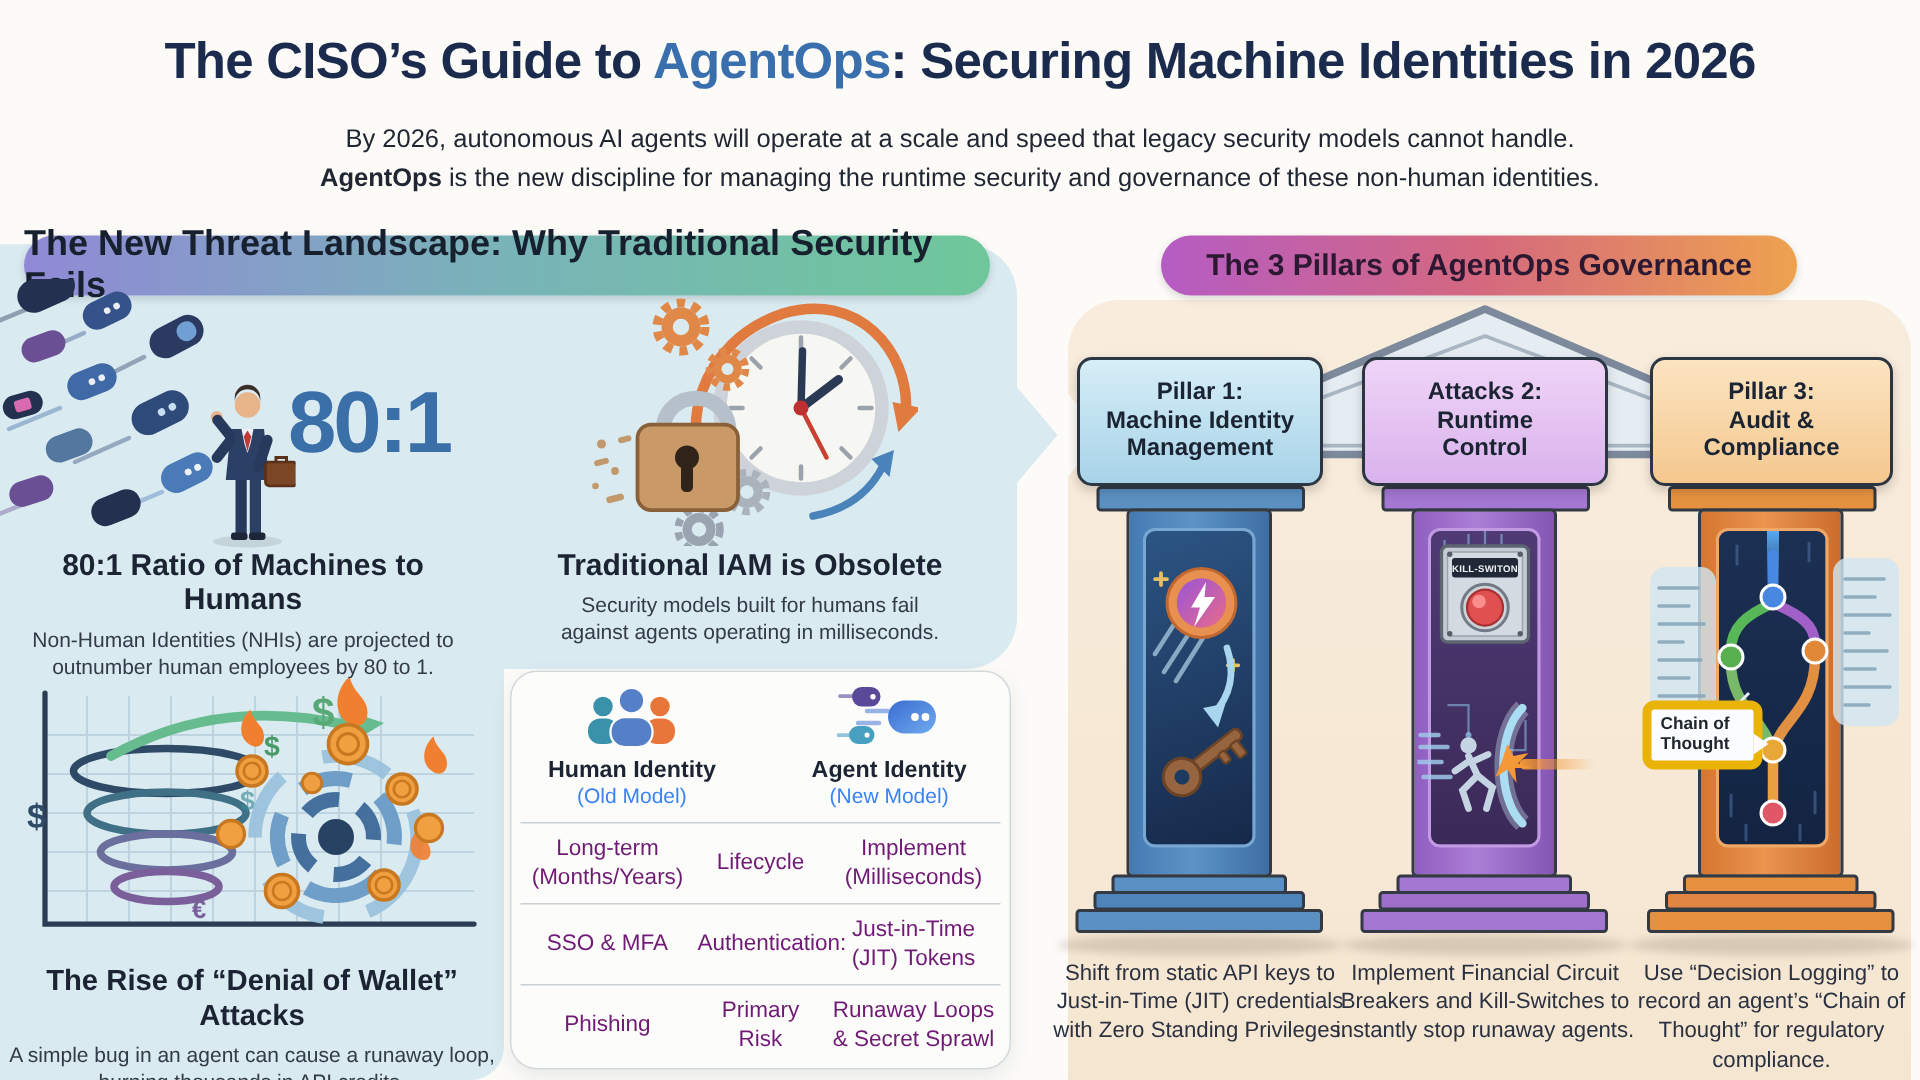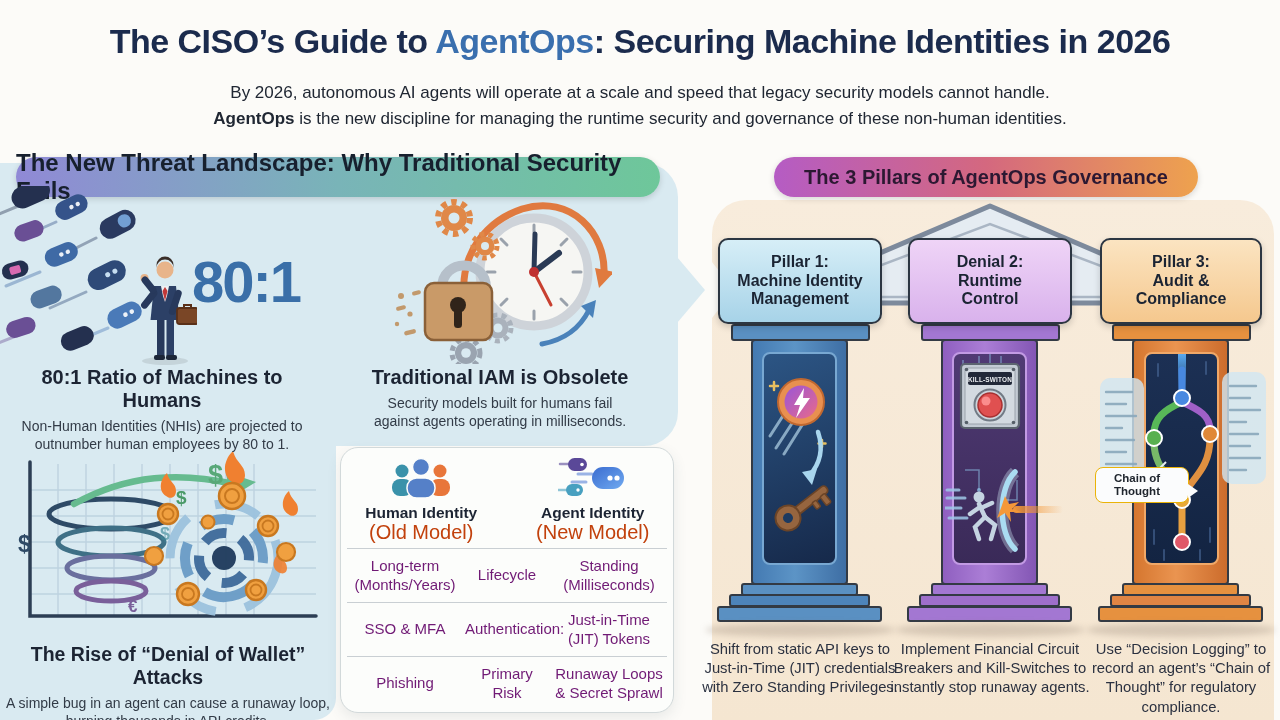--- a/index.html
+++ b/index.html
@@ -41,21 +41,21 @@
   #wallet-caption h3{font-size:19.5px;}
   #stat{left:181px;top:248px;width:130px;text-align:center;font-size:58px;font-weight:700;
         color:#3a6fa8;letter-spacing:-2px;}
 
   
   #card{left:340px;top:447px;width:334px;height:266px;background:#fcfdfb;border:1.5px solid #d2d9da;
         border-radius:18px;box-shadow:0 5px 14px rgba(60,80,90,.10);box-sizing:border-box;padding:8px 6px 0;}
   .card-head{display:flex;height:92px;gap:23px;}
   .card-col{flex:1;text-align:center;}
   .card-col .t{font-size:15.5px;font-weight:700;color:#1c2433;line-height:1.1;}
-  .card-col .s{font-size:20px;color:#c2410c;}
+  .card-col .s{font-size:14px;color:#3b82f6;}
   .crow{display:grid;grid-template-columns:116px 84px 116px;column-gap:2px;align-items:center;
         border-top:1.5px solid #c9cfd3;text-align:center;font-size:15px;color:#701a75;
         line-height:1.22;height:53px;}
 
   
   .cap{top:238px;width:164px;height:86px;border:2.5px solid #2c3642;border-radius:10px;
        display:flex;flex-direction:column;align-items:center;justify-content:center;text-align:center;
        font-weight:700;color:#1b2433;font-size:16px;line-height:1.18;box-shadow:0 3px 7px rgba(0,0,0,.18);
        box-sizing:border-box;}
   #cap1{left:718px;background:linear-gradient(180deg,#d6eef7,#a7d3e8);}
@@ -78,22 +78,22 @@
   .b1{top:583px;width:117px;height:13px;} .b2{top:594px;width:141px;height:13px;} .b3{top:606px;width:165px;height:16px;}
   #b11{left:741px;background:#5a90c2;} #b12{left:729px;background:#4d84ba;} #b13{left:717px;background:#5a90c2;}
   #b21{left:931px;background:#a377d2;} #b22{left:919px;background:#9e6fcb;} #b23{left:907px;background:#a377d2;}
   #b31{left:1122px;background:#e6913f;} #b32{left:1110px;background:#e08544;} #b33{left:1098px;background:#e6913f;}
   .pshadow{top:623px;width:190px;height:14px;background:rgba(135,120,105,.28);border-radius:50%;filter:blur(3px);}
   #sh1{left:705px;} #sh2{left:895px;} #sh3{left:1086px;}
   .pfoot{top:640px;width:204px;text-align:center;font-size:14.8px;color:#2b3140;line-height:1.3;}
   #pf1{left:698px;} #pf2{left:888px;} #pf3{left:1079px;}
 
   
-  #bubble{left:1095px;top:467px;width:56px;background:#fbfcfd;border:1px solid #eab308;border-radius:8px;
-          padding:4px 18px;font-size:11.5px;font-weight:700;color:#20262e;line-height:1.15;}
+  #bubble{left:1095px;top:467px;width:56px;background:#fbfcfd;border:6px solid #eab308;border-radius:8px;
+          padding:4px 6px;font-size:11.5px;font-weight:700;color:#20262e;line-height:1.15;}
   #bubble .ptr{position:absolute;right:-10px;top:16px;width:0;height:0;border-left:10px solid #fbfcfd;
           border-top:7px solid transparent;border-bottom:7px solid transparent;}
 </style>
 </head>
 <body>
 
 <div id="canvas">
 
   <div class="abs title"><span>The CISO’s Guide to </span><span class="accent">AgentOps</span><span>: Securing Machine Identities in 2026</span></div>
   <div class="abs subtitle">
@@ -355,21 +355,21 @@
           <rect x="8" y="28" width="17" height="12" rx="6" fill="#48a0c0"></rect>
           <circle cx="20" cy="34" r="1.7" fill="#fff"></circle>
         </svg>
         <div class="t">Agent Identity</div>
         <div class="s">(New Model)</div>
       </div>
     </div>
     <div class="crow">
       <div>Long-term (Months/Years)</div>
       <div>Lifecycle</div>
-      <div>Standing (Milliseconds)</div>
+      <div>Implement (Milliseconds)</div>
     </div>
     <div class="crow">
       <div>SSO &amp; MFA</div>
       <div>Authentication:</div>
       <div>Just-in-Time (JIT) Tokens</div>
     </div>
     <div class="crow">
       <div>Phishing</div>
       <div>Primary Risk</div>
       <div>Runaway Loops &amp; Secret Sprawl</div>
@@ -402,21 +402,21 @@
   <div class="abs bstep b3" id="b33"></div>
   <div class="abs pshadow" id="sh1"></div>
   <div class="abs pshadow" id="sh2"></div>
   <div class="abs pshadow" id="sh3"></div>
 
   <div class="abs cap" id="cap1">
     <span>Pillar 1:</span>
     <span class="nm">Machine Identity Management</span>
   </div>
   <div class="abs cap" id="cap2">
-    <span>Denial 2:</span>
+    <span>Attacks 2:</span>
     <span class="nm">Runtime Control</span>
   </div>
   <div class="abs cap" id="cap3">
     <span>Pillar 3:</span>
     <span class="nm">Audit &amp; Compliance</span>
   </div>
 
   <svg class="abs" style="left:762px;top:352px" width="75" height="213" viewBox="0 0 75 213">
     <defs>
         <linearGradient id="p1g" x1="0" y1="0" x2="1" y2="1">

